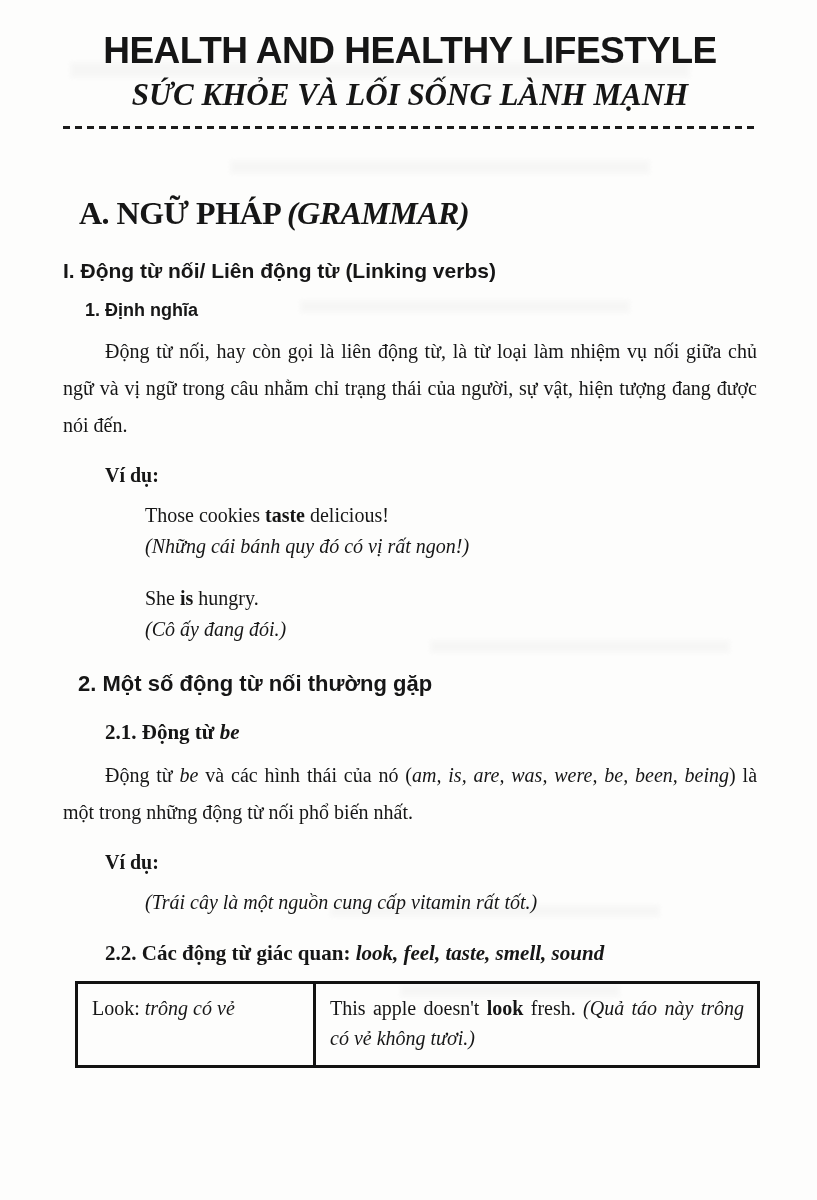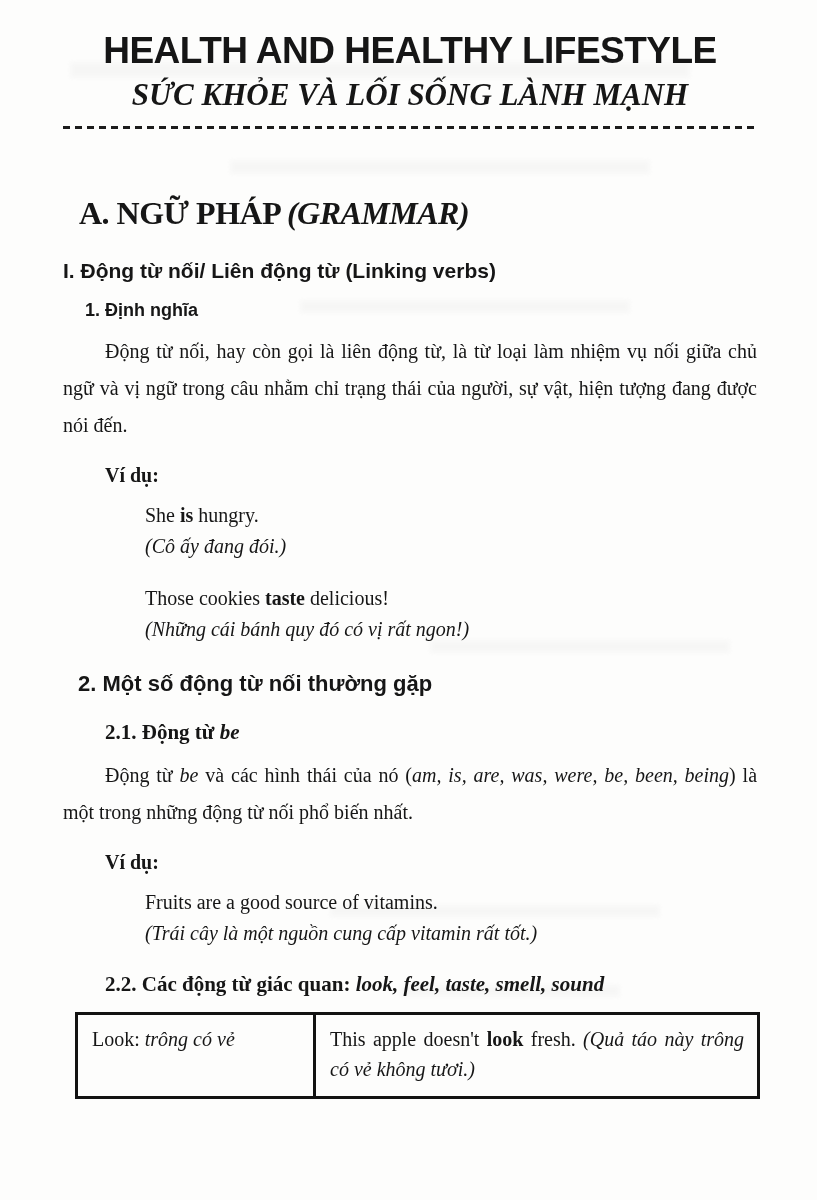--- a/index.html
+++ b/index.html
@@ -170,39 +170,38 @@
 
     <div class="h-roman"><span>I. Động từ nối/ Liên động từ </span><span class="paren">(Linking verbs)</span></div>
 
     <div class="h-num">1. Định nghĩa</div>
 
     <div class="para">Động từ nối, hay còn gọi là liên động từ, là từ loại làm nhiệm vụ nối giữa chủ ngữ và vị ngữ trong câu nhằm chỉ trạng thái của người, sự vật, hiện tượng đang được nói đến.</div>
 
     <div class="vi-du">Ví dụ:</div>
 
     <div class="example">
+      <div><span>Those cookies </span><span class="b">taste</span><span> delicious!</span></div>
+      <div class="translation">(Những cái bánh quy đó có vị rất ngon!)</div>
+    </div>
+
+    <div class="example">
       <div><span>She </span><span class="b">is</span><span> hungry.</span></div>
       <div class="translation">(Cô ấy đang đói.)</div>
     </div>
 
+    <div class="h-num2">2. Một số động từ nối thường gặp</div>
+
+    <div class="h-sub"><span>2.1. Động từ </span><span class="it">be</span></div>
+
+    <div class="para"><span>Động từ </span><span class="it">be</span><span> và các hình thái của nó (</span><span class="it">am, is, are, was, were, be, been, being</span><span>) là một trong những động từ nối phổ biến nhất.</span></div>
+
+    <div class="vi-du">Ví dụ:</div>
+
     <div class="example">
-      <div><span>Those cookies </span><span class="b">taste</span><span> delicious!</span></div>
-      <div class="translation">(Những cái bánh quy đó có vị rất ngon!)</div>
-    </div>
-
-    <div class="h-num2">2. Một số động từ nối thường gặp</div>
-
-    <div class="h-sub"><span>2.1. Động từ </span><span class="it">be</span></div>
-
-    <div class="para"><span>Động từ </span><span class="it">be</span><span> và các hình thái của nó (</span><span class="it">am, is, are, was, were, be, been, being</span><span>) là một trong những động từ nối phổ biến nhất.</span></div>
-
-    <div class="vi-du">Ví dụ:</div>
-
-    <div class="example">
-      <div>Fruits are a good source of vitamins.</div>
       <div class="translation">(Trái cây là một nguồn cung cấp vitamin rất tốt.)</div>
     </div>
 
     <div class="h-sub"><span>2.2. Các động từ giác quan: </span><span class="it">look, feel, taste, smell, sound</span></div>
 
     <table class="verb-table">
       <tbody>
         <tr>
           <td class="term-cell"><span>Look: </span><span class="it">trông có vẻ</span></td>
           <td class="example-cell"><span>This apple doesn't </span><span class="b">look</span><span> fresh. </span><span class="it">(Quả táo này trông có vẻ không tươi.)</span></td>

